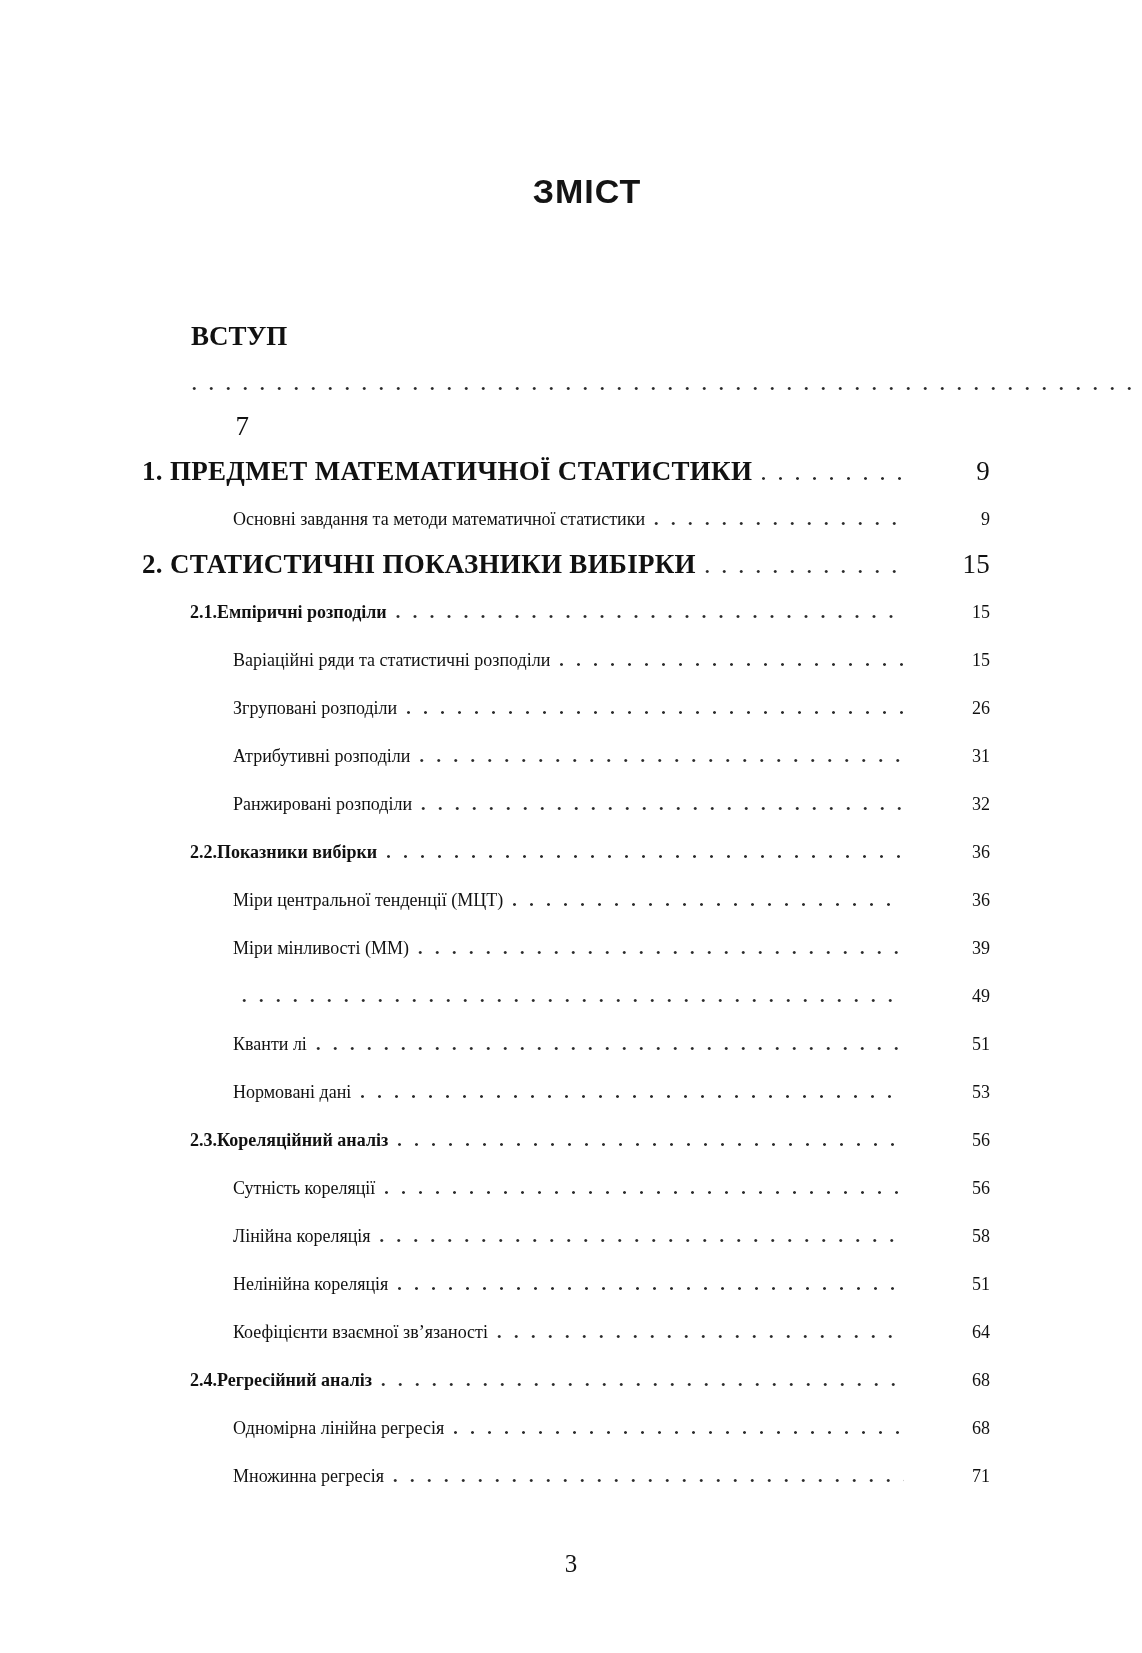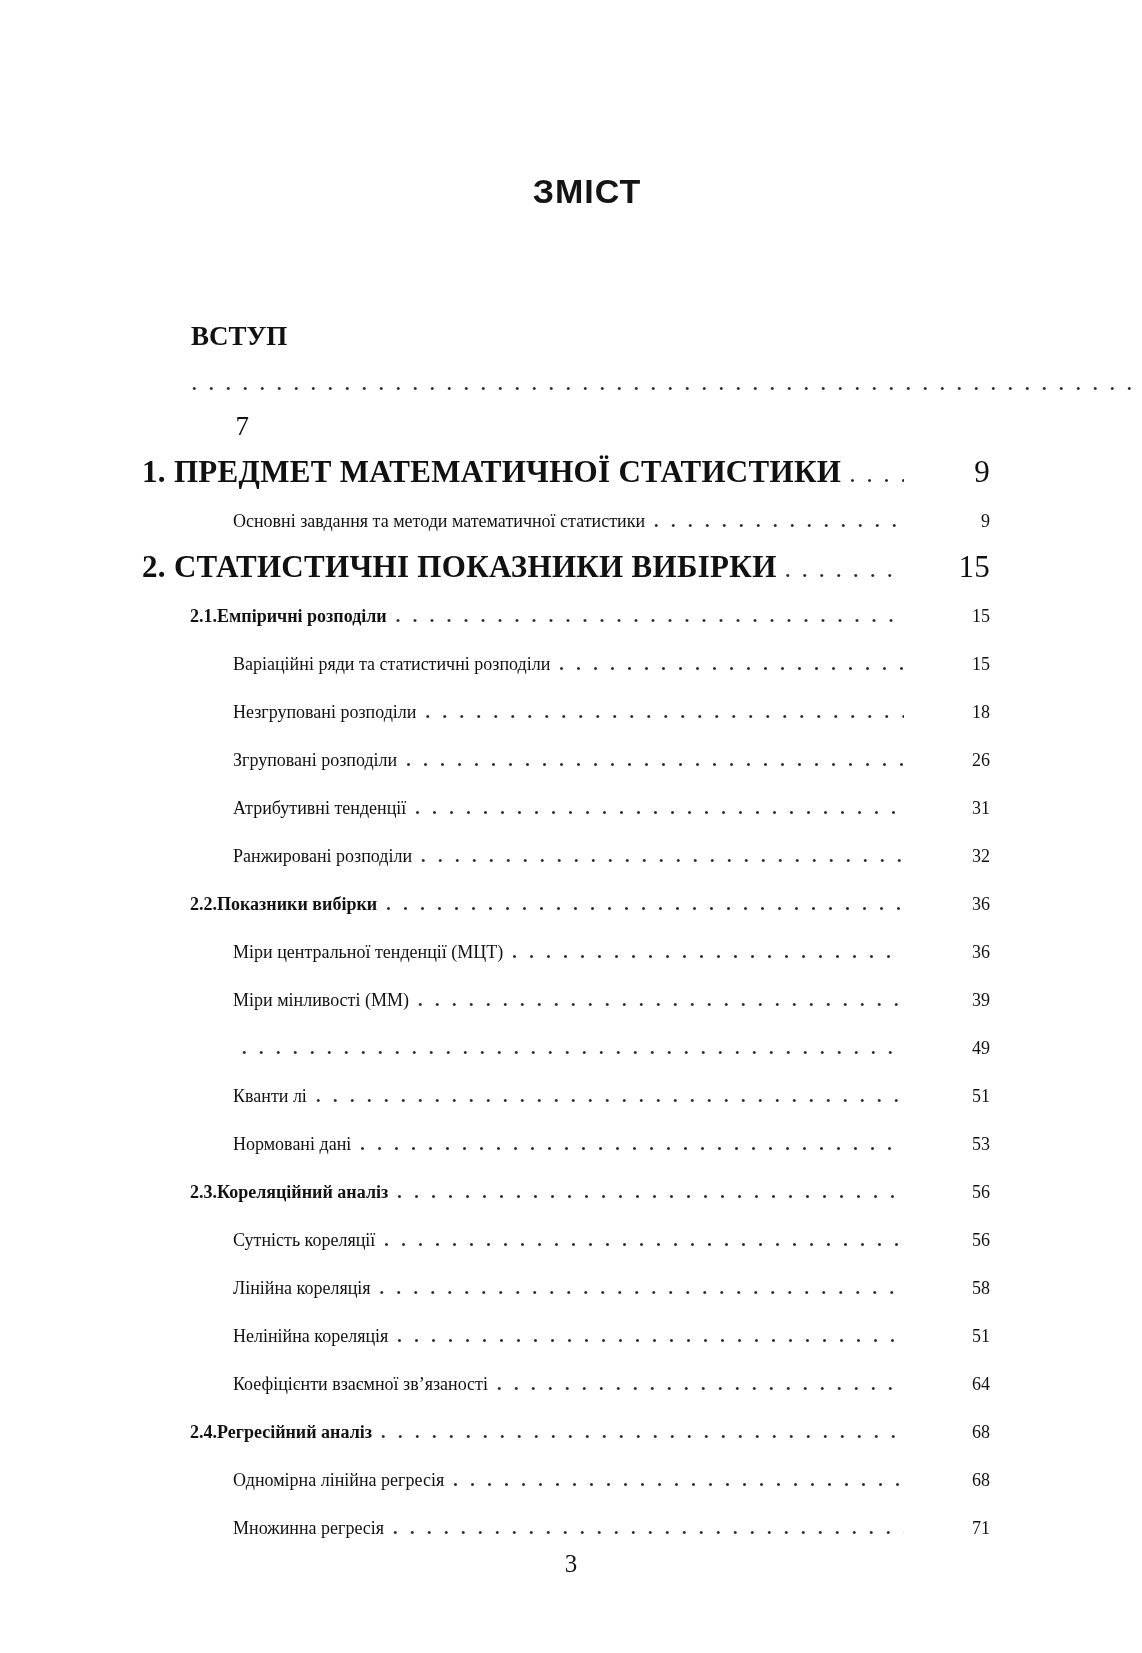--- a/index.html
+++ b/index.html
@@ -62,21 +62,21 @@
     font-size: 26px;
   }
   .toc-page {
     flex: 0 0 auto;
     min-width: 58px;
     margin-left: 28px;
     text-align: right;
   }
   
   .lvl-intro   { padding-left: 21px; font-size: 27px; flex-direction: column; }
-  .lvl-chapter { padding-left: 0;    font-size: 31px; letter-spacing: 0.3px; }
+  .lvl-chapter { padding-left: 0;    font-size: 27px; letter-spacing: 0.3px; }
   .lvl-section { padding-left: 48px; }
   .lvl-item    { padding-left: 91px; }
   .lvl-intro .toc-label,
   .lvl-chapter .toc-label,
   .lvl-section .toc-label {
     font-weight: bold;
   }
   .folio {
     position: absolute;
     top: 1550px;
@@ -123,34 +123,29 @@
     <span class="toc-dots"></span>
     <span class="toc-page">15</span>
   </div>
 
   <div class="toc-row lvl-item">
     <span class="toc-label">Варіаційні ряди та статистичні розподіли</span>
     <span class="toc-dots"></span>
     <span class="toc-page">15</span>
   </div>
 
-  <div class="toc-row lvl-item">
-    <span class="toc-label">Незгруповані розподіли</span>
-    <span class="toc-dots"></span>
-    <span class="toc-page">18</span>
-  </div>
 
   <div class="toc-row lvl-item">
     <span class="toc-label">Згруповані розподіли</span>
     <span class="toc-dots"></span>
     <span class="toc-page">26</span>
   </div>
 
   <div class="toc-row lvl-item">
-    <span class="toc-label">Атрибутивні тенденції</span>
+    <span class="toc-label">Атрибутивні розподіли</span>
     <span class="toc-dots"></span>
     <span class="toc-page">31</span>
   </div>
 
   <div class="toc-row lvl-item">
     <span class="toc-label">Ранжировані розподіли</span>
     <span class="toc-dots"></span>
     <span class="toc-page">32</span>
   </div>
 

